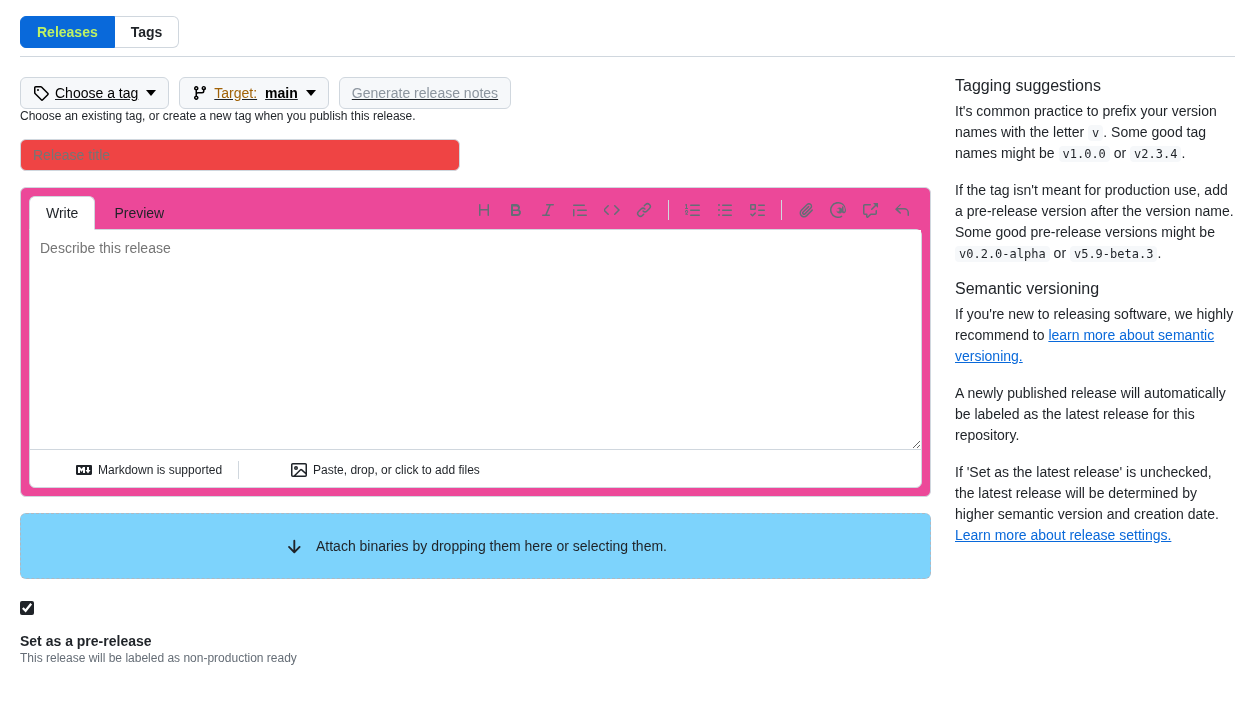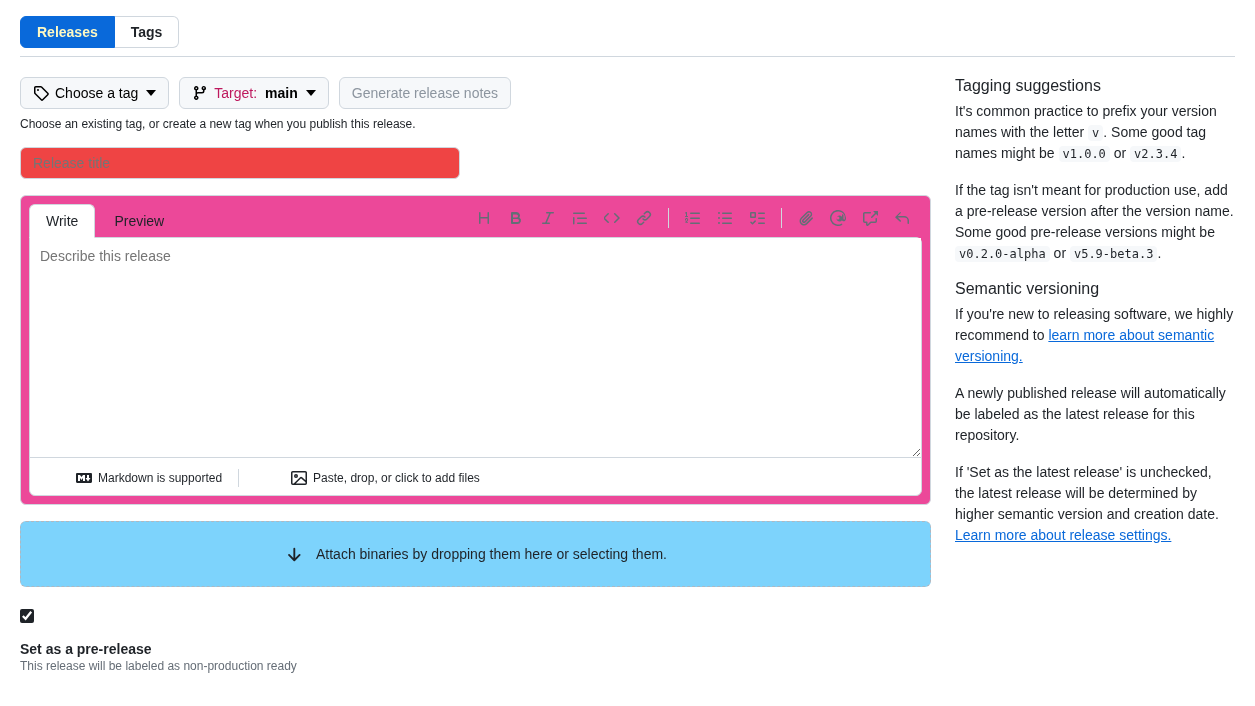--- a/index.html
+++ b/index.html
@@ -17,21 +17,21 @@
     .tab-pill {
       padding: 7px 16px;
       font-size: 14px;
       font-weight: 600;
       border: 1px solid #d0d7de;
       cursor: pointer;
       background: #fff;
     }
     .tab-pill.active {
       background: #0969da;
-      color: #fef9c3;
+      color: #bef264;
       border-color: #0969da;
       border-radius: 6px 0 0 6px;
     }
     .tab-pill.inactive {
       border-radius: 0 6px 6px 0;
       border-left: none;
     }
     hr.divider {
       border: none;
       border-top: 1px solid #d0d7de;
@@ -39,42 +39,42 @@
     }
     .main-layout {
       display: flex;
       gap: 24px;
     }
     .main-col { flex: 1; min-width: 0; }
     .sidebar { width: 280px; flex-shrink: 0; }
     .toolbar-row {
       display: flex;
       gap: 10px;
-      margin-bottom: 8px;
+      text-decoration: underline;
     }
     .btn {
       display: inline-flex;
       align-items: center;
       gap: 6px;
       padding: 5px 12px;
       font-size: 14px;
       border: 1px solid #d0d7de;
       border-radius: 6px;
       background: #f6f8fa;
       cursor: pointer;
       min-height: 32px;
     }
     .btn.disabled {
       color: #8c959f;
       cursor: not-allowed;
     }
     .btn .caret {
       margin-left: 2px;
     }
-    .target-label { color: #be185d; margin-right: 2px; }
+    .target-label { color: #a16207; margin-right: 2px; }
     .target-value { font-weight: 600; }
     .hint-text {
       font-size: 12px;
       color: #1f2328;
       margin-bottom: 16px;
     }
     .title-input {
       width: 440px;
       max-width: 100%;
       padding: 5px 12px;

